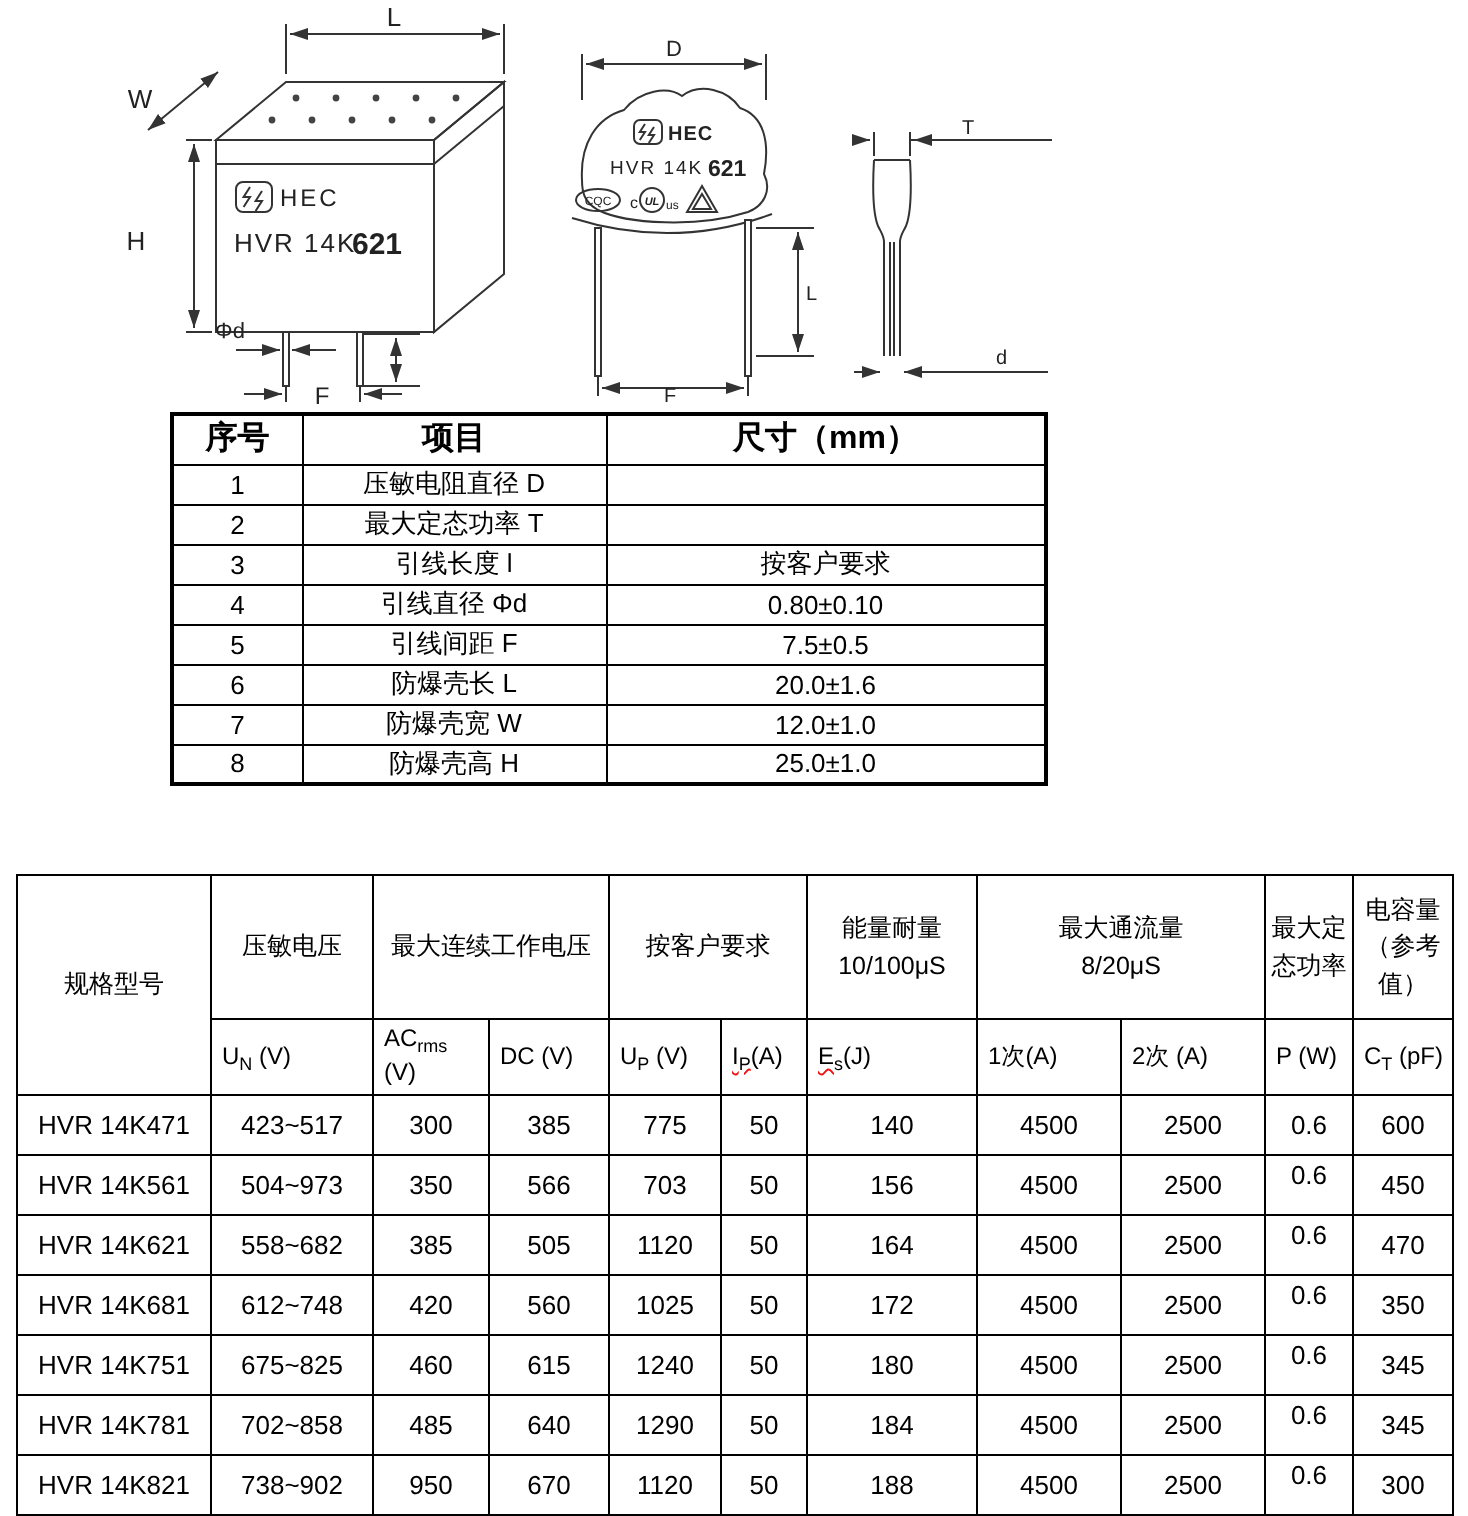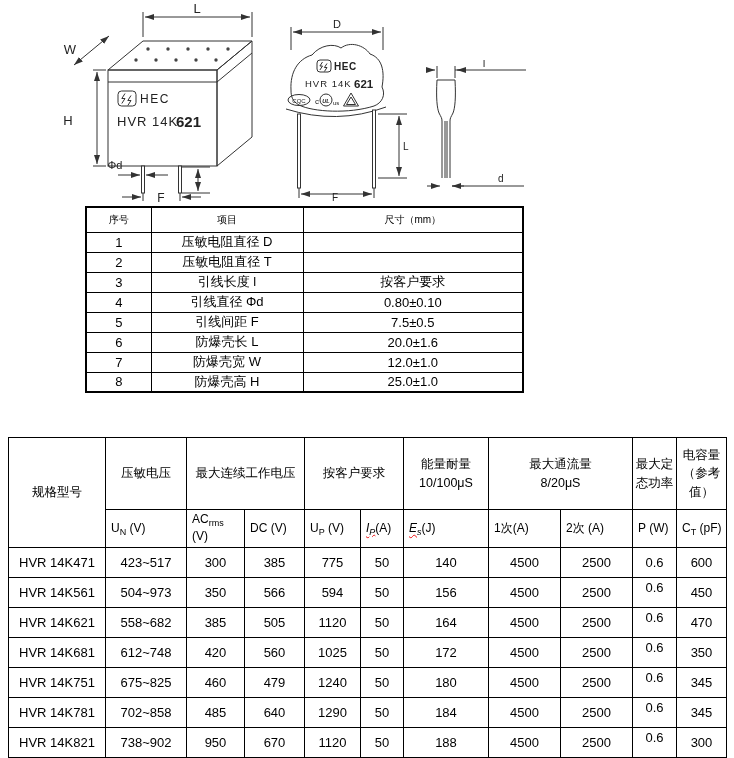--- a/index.html
+++ b/index.html
@@ -14,38 +14,37 @@
   svg { position:absolute; }
   svg text { font-family:"Liberation Sans","DejaVu Sans",sans-serif; fill:#222; }
   .d-box  { left:60px;  top:3px; }
   .d-disc { left:277px; top:10px; }
   .d-side { left:424px; top:60px; }
 
   table { border-collapse:collapse; table-layout:fixed; background:#fff; }
   td,th { border:1px solid #000; text-align:center; vertical-align:middle; overflow:hidden; }
 
   .dim-table { position:absolute; left:85px; top:206px; width:437px; border:2px solid #000; }
-  .dim-table th { height:25px; font-size:10px; font-weight:normal; }
+  .dim-table th { height:25px; font-size:16px; font-weight:bold; }
   .dim-table td { height:20px; font-size:13px; }
 
   .spec-table { position:absolute; left:8px; top:437px; width:718px; }
   .spec-table th { font-weight:normal; font-size:12.5px; padding:1px 2px; line-height:1.45; }
   .spec-table tr.gh th { height:72px; }
   .spec-table tr.sh th { height:22px; font-size:12px; text-align:left; padding-left:5px; }
   .spec-table td { height:30px; font-size:13px; }
   .spec-table td.vtop { vertical-align:top; padding-top:2px; }
 
   sub { font-size:9px; line-height:0;margin-top:20px; }
   .squig {
     text-decoration-line:underline;
     text-decoration-style:wavy;
     text-decoration-color:#e11;
     text-decoration-thickness:1px;
     text-underline-offset:2px;
-    font-style:italic;
   }
 </style>
 </head>
 <body>
 
 <div class="page">
 
   <svg class="d-box" width="205" height="200" viewBox="0 0 205 200">
     <defs>
       <marker id="ba" markerWidth="10" markerHeight="8" refX="9" refY="3.5" orient="auto-start-reverse">
@@ -196,21 +195,21 @@
       </tr>
     </thead>
     <tbody>
         <tr>
           <td>1</td>
           <td>压敏电阻直径 D</td>
           <td></td>
         </tr>
         <tr>
           <td>2</td>
-          <td>压敏电阻直径 T</td>
+          <td>最大定态功率 T</td>
           <td></td>
         </tr>
         <tr>
           <td>3</td>
           <td>引线长度 l</td>
           <td>按客户要求</td>
         </tr>
         <tr>
           <td>4</td>
           <td>引线直径 Φd</td>
@@ -295,21 +294,21 @@
           <td>4500</td>
           <td>2500</td>
           <td>0.6</td>
           <td>600</td>
         </tr>
         <tr>
           <td>HVR 14K561</td>
           <td>504~973</td>
           <td>350</td>
           <td>566</td>
-          <td>594</td>
+          <td>703</td>
           <td>50</td>
           <td>156</td>
           <td>4500</td>
           <td>2500</td>
           <td class="vtop">0.6</td>
           <td>450</td>
         </tr>
         <tr>
           <td>HVR 14K621</td>
           <td>558~682</td>
@@ -333,21 +332,21 @@
           <td>172</td>
           <td>4500</td>
           <td>2500</td>
           <td class="vtop">0.6</td>
           <td>350</td>
         </tr>
         <tr>
           <td>HVR 14K751</td>
           <td>675~825</td>
           <td>460</td>
-          <td>479</td>
+          <td>615</td>
           <td>1240</td>
           <td>50</td>
           <td>180</td>
           <td>4500</td>
           <td>2500</td>
           <td class="vtop">0.6</td>
           <td>345</td>
         </tr>
         <tr>
           <td>HVR 14K781</td>

